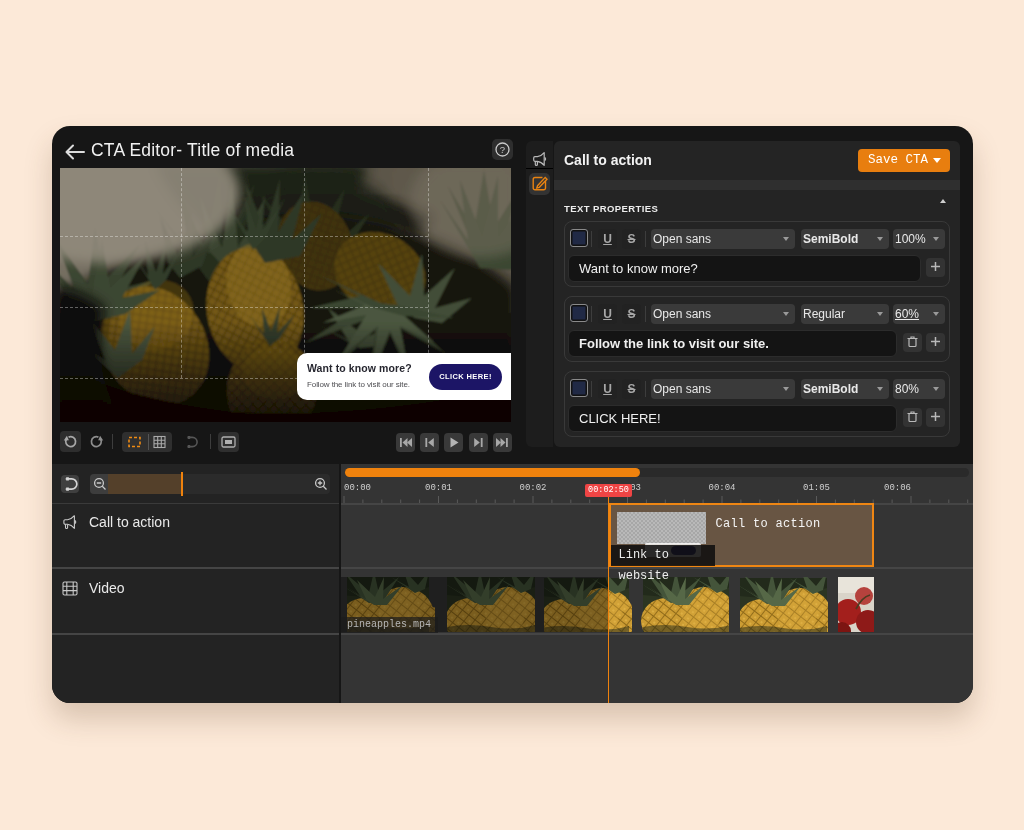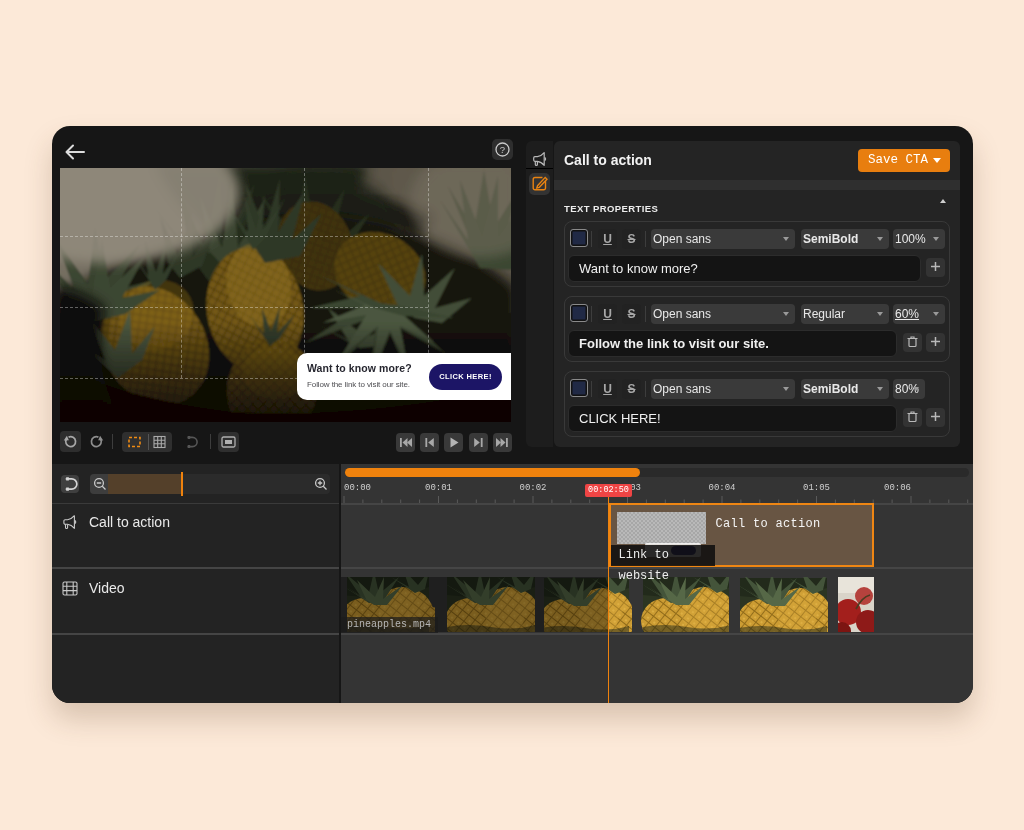--- a/index.html
+++ b/index.html
@@ -47,20 +47,21 @@
   .ticklbl { position:absolute; top:19px; font-size:9px; color:#cfcfcf; }
   .rowlbl { position:absolute; left:37px; font-size:14px; color:#e9e9e9; }
 </style>
 </head>
 <body>
 <div id="panel">
 
   <svg class="abs" style="left:12px; top:17px;" width="22" height="18" viewBox="0 0 22 18">
     <path d="M20 9 H3 M9 2.5 L2.5 9 L9 15.5" stroke="#dcdcdc" stroke-width="2" fill="none" stroke-linecap="round" stroke-linejoin="round"></path>
   </svg>
+  <div class="abs" id="title">CTA Editor- Title of media</div>
   <div class="abs" id="helpbtn">
     <svg width="21" height="21" viewBox="0 0 21 21">
       <circle cx="10.5" cy="10.5" r="6.5" fill="none" stroke="#c9c9c9" stroke-width="1.3"></circle>
       <text x="10.5" y="14" font-size="9.5" fill="#c9c9c9" text-anchor="middle" font-family="Liberation Sans">?</text>
     </svg>
   </div>
 
   <div class="abs" id="preview">
     <svg width="451" height="254" viewBox="0 0 451 254" id="scene">
       <defs>
@@ -307,21 +308,21 @@
         </svg></div>
 
     <div class="grpbox" style="top:230px;"></div>
     <div class="swatch" style="left:16px; top:238px;"></div>
     <div class="vdiv" style="left:37px; top:240px; height:16px;"></div>
     <div class="usbox" style="left:44px; top:238px;"><span style="text-decoration:underline;">U</span></div>
     <div class="usbox" style="left:68px; top:238px;"><span style="text-decoration:line-through;">S</span></div>
     <div class="vdiv" style="left:91px; top:240px; height:16px;"></div>
     <div class="ddown" style="left:97px; top:238px; width:144px;">Open sans<span class="ddcaret"></span></div>
     <div class="ddown" style="left:247px; top:238px; width:88px; font-weight:bold;">SemiBold<span class="ddcaret"></span></div>
-    <div class="ddown" style="left:339px; top:238px; width:32px;">80%<span class="ddcaret"></span></div>
+    <div class="ddown" style="left:339px; top:238px; width:52px;">80%<span class="ddcaret"></span></div>
     <div class="tinput" style="left:14px; top:264px; width:329px;">CLICK HERE!</div>
     <div class="sqbtn" style="left:349px; top:267px;"><svg width="17" height="17" viewBox="0 0 17 17">
           <g stroke="#b9b9b9" stroke-width="1.2" fill="none">
             <rect x="5" y="5.5" width="7" height="8" rx="1"></rect>
             <path d="M3.5 5.5 H13.5 M7 5.5 V4 H10 V5.5"></path>
           </g>
         </svg></div>
     <div class="sqbtn" style="left:372px; top:267px;"><svg width="17" height="17" viewBox="0 0 17 17">
           <path d="M8.5 4 V13 M4 8.5 H13" stroke="#b9b9b9" stroke-width="1.5"></path>
         </svg></div>

